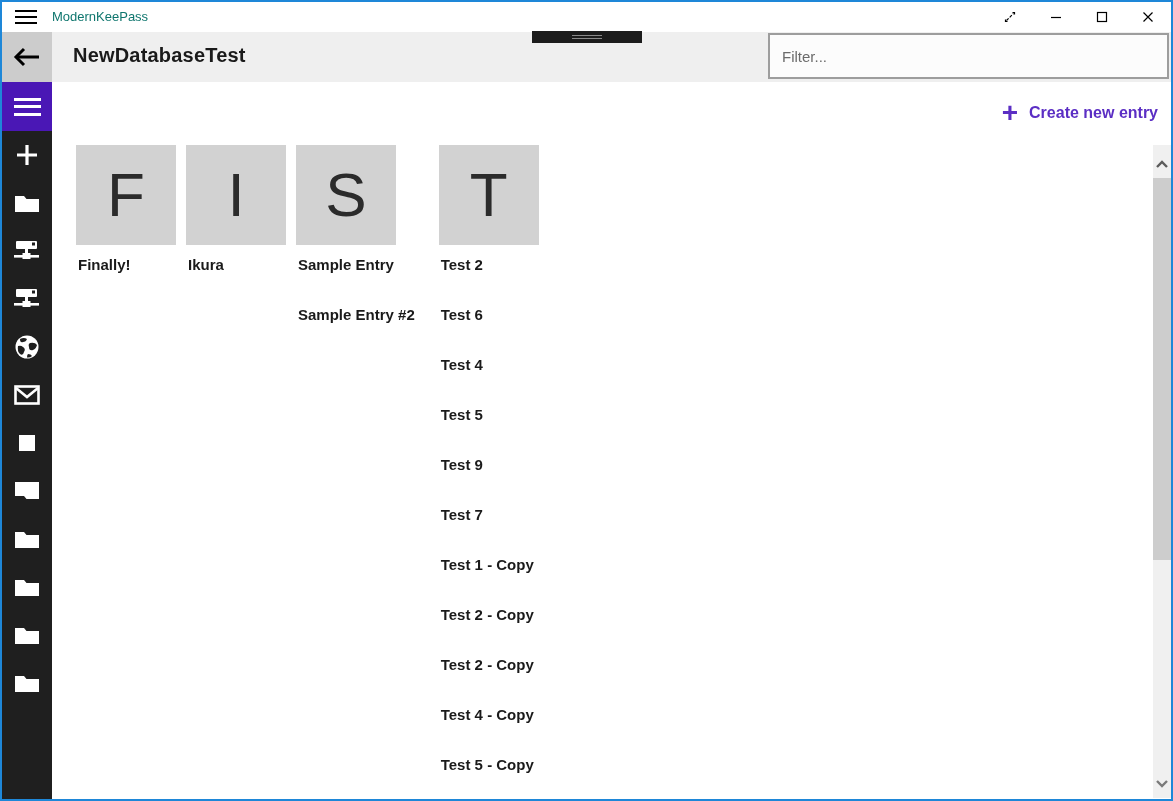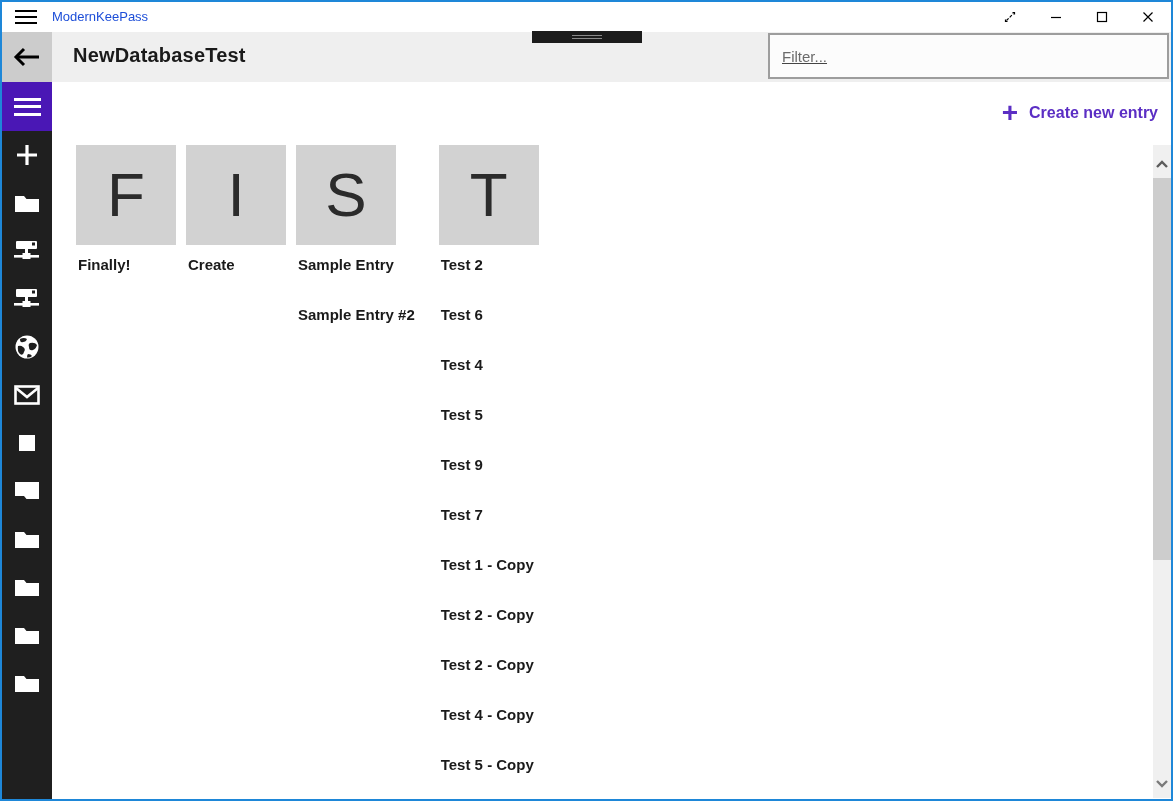--- a/index.html
+++ b/index.html
@@ -8,32 +8,32 @@
 
   .window {
     position:relative; width:1173px; height:801px;
     border:2px solid #1e87d8; background:#fff; overflow:hidden;
   }
 
   
   .titlebar { position:absolute; top:0; left:0; right:0; height:30px; background:#fff; }
   .tb-menu { position:absolute; left:13px; top:8px; width:22px; height:14px; display:flex; flex-direction:column; justify-content:space-between; cursor:pointer; }
   .tb-menu span { display:block; height:2px; background:#000; }
-  .tb-title { position:absolute; left:50px; top:7px; font-size:13px; color:#1d4ed8; }
+  .tb-title { position:absolute; left:50px; top:7px; font-size:13px; color:#0f766e; }
   .tb-controls { position:absolute; right:0; top:0; height:30px; display:flex; }
   .tb-btn { width:46px; height:30px; display:flex; align-items:center; justify-content:center; cursor:pointer; }
   .tb-btn svg { display:block; }
 
   
   .app-header { position:absolute; top:30px; left:0; right:0; height:50px; background:#efefef; }
   .back-btn { position:absolute; left:0; top:0; width:50px; height:50px; background:#cccccc; display:flex; align-items:center; justify-content:center; cursor:pointer; }
   .page-title { position:absolute; left:71px; top:12px; font-size:20px; font-weight:700; color:#1a1a1a; letter-spacing:0.2px; }
   .filter-box { position:absolute; left:766px; top:1px; width:401px; height:46px;
     border:2px solid #9d9d9d; background:#fcfcfc; font-size:15px; color:#444;
-    padding:12px 12px; font-family:"Liberation Sans", sans-serif; outline:none;text-decoration:underline; }
+    padding:12px 12px; font-family:"Liberation Sans", sans-serif; outline:none; }
   .filter-box::placeholder { color:#6b6b6b; opacity:1; }
 
   
   .grabber { position:absolute; left:530px; top:29px; width:110px; height:12px; background:#1c1c1c; display:flex; flex-direction:column; align-items:center; justify-content:center; gap:2px; }
   .grabber span { display:block; width:30px; height:1px; background:#8a8a8a; }
 
   
   .sidebar { position:absolute; left:0; top:80px; bottom:0; width:50px; background:#1f1f1f; }
   .side-menu-btn { width:50px; height:49px; background:#4a17b5; display:flex; align-items:center; justify-content:center; cursor:pointer; }
   .side-menu-btn .bars { width:27px; height:18px; display:flex; flex-direction:column; justify-content:space-between; }
@@ -220,21 +220,21 @@
         <div class="entries">
           <div class="entry">Finally!</div>
         </div>
       </div>
 
       <div class="group">
         <div class="tile">
           <span class="tile-letter">I</span>
         </div>
         <div class="entries">
-          <div class="entry">Create</div>
+          <div class="entry">Ikura</div>
         </div>
       </div>
 
       <div class="group">
         <div class="tile">
           <span class="tile-letter">S</span>
         </div>
         <div class="entries">
           <div class="entry">Sample Entry</div>
           <div class="entry">Sample Entry #2</div>

